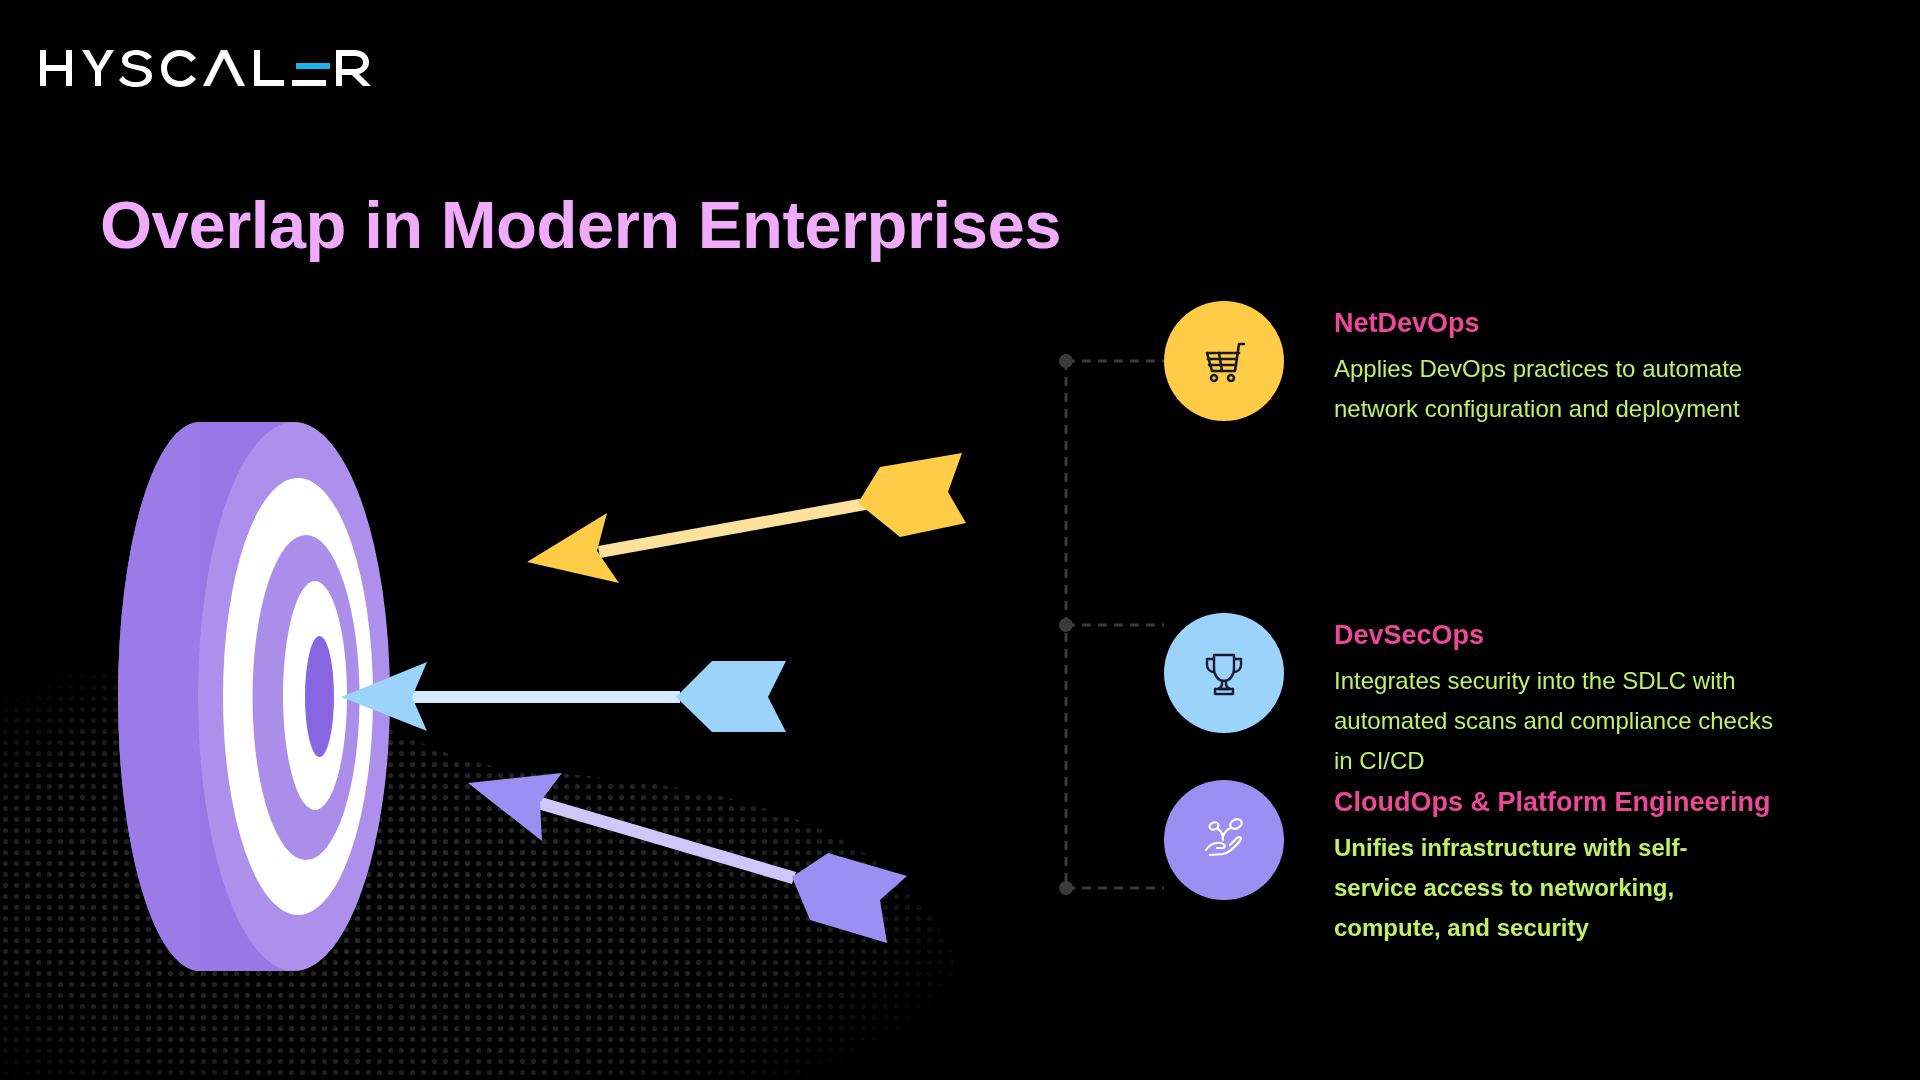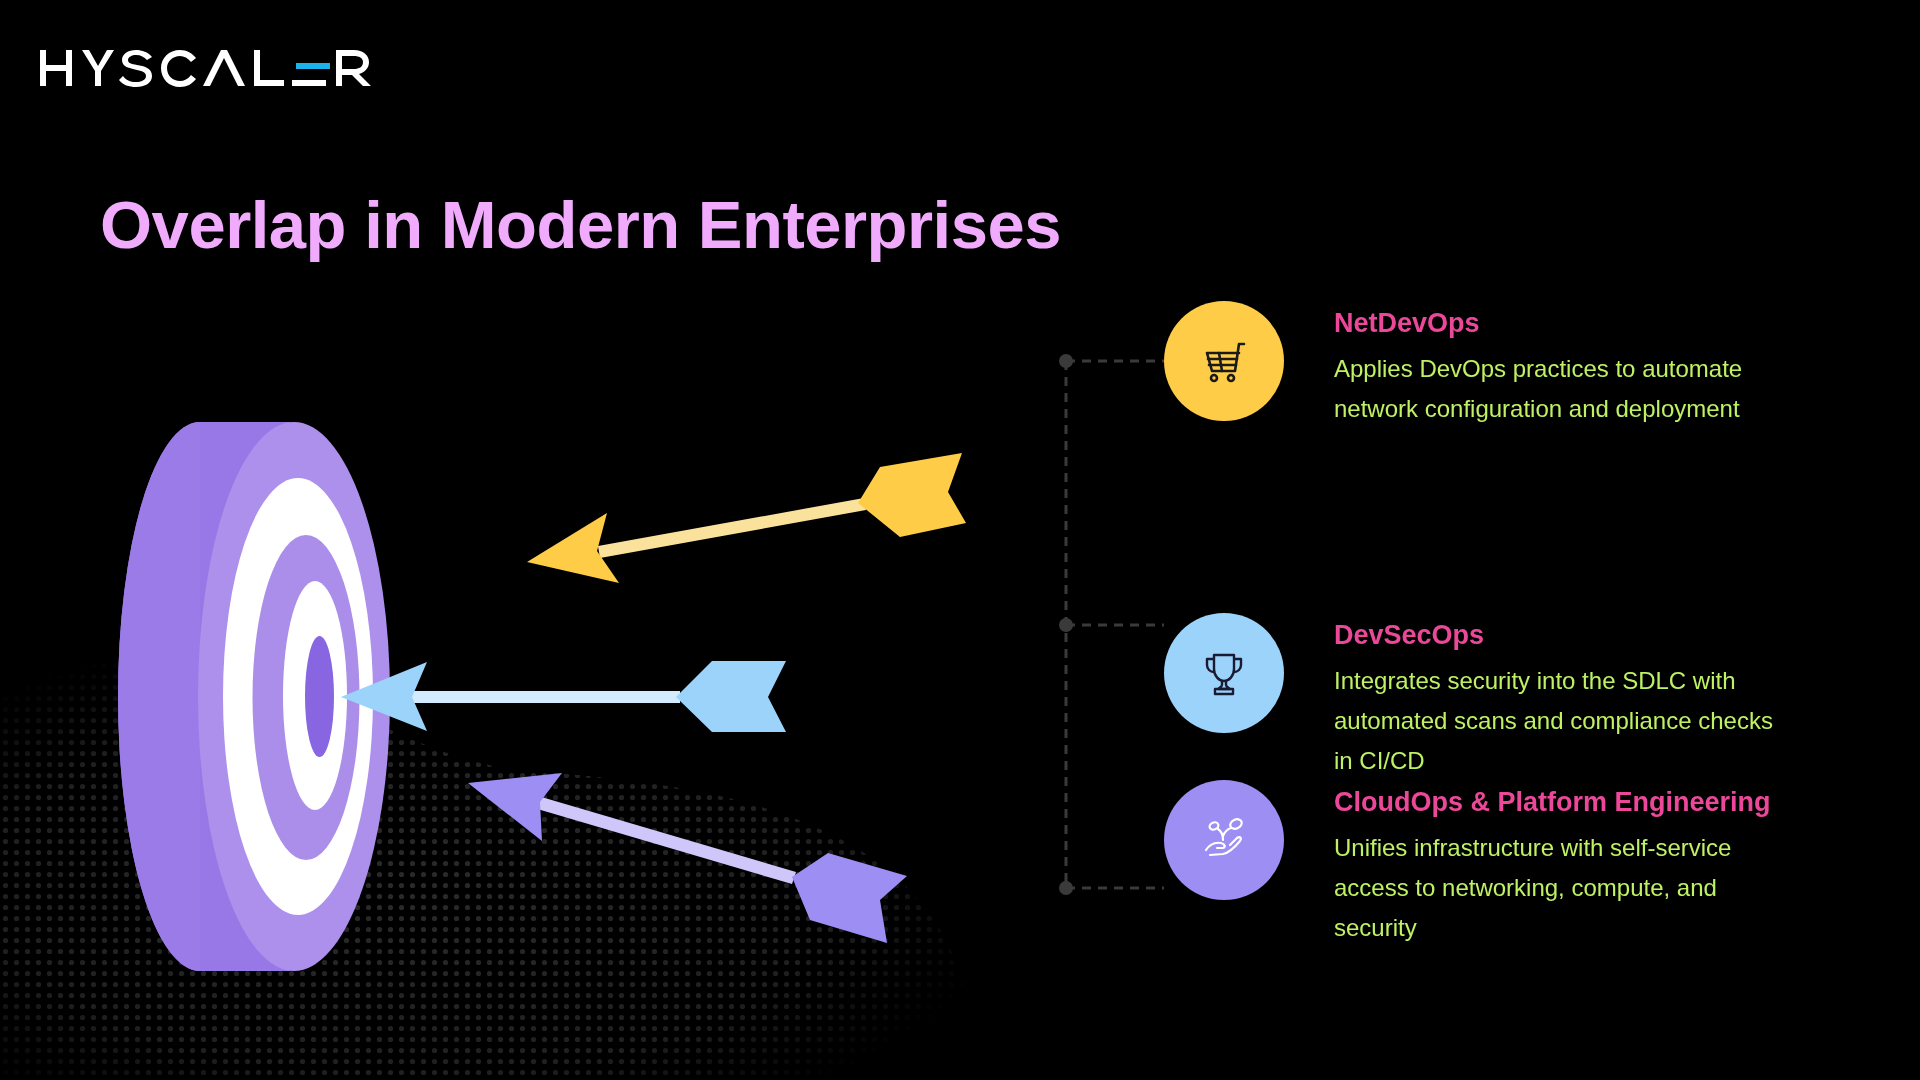--- a/index.html
+++ b/index.html
@@ -166,15 +166,15 @@
         <path d="M29 26 C31 21 34 19 37 18"></path>
         <ellipse cx="20" cy="16" rx="4.5" ry="3.5" transform="rotate(-20 20 16)"></ellipse>
         <ellipse cx="42" cy="14" rx="6" ry="4.5" transform="rotate(-25 42 14)"></ellipse>
         <path d="M12 40 C16 34 21 32 27 33 C31 34 32 37 29 38 L23 38"></path>
         <path d="M16 45 L29 44 C35 43 41 37 46 31 C48 28 46 26 43 28 L36 35"></path>
       </g>
     </svg>
   </div>
   <div class="text">
     <h2 class="title">CloudOps &amp; Platform Engineering</h2>
-    <p class="desc" style="width:410px;">Unifies infrastructure with self-service access to networking, compute, and security</p>
+    <p class="desc" style="width:410px;font-weight:bold;">Unifies infrastructure with self-service access to networking, compute, and security</p>
   </div>
 </div>
 
 </body></html>

